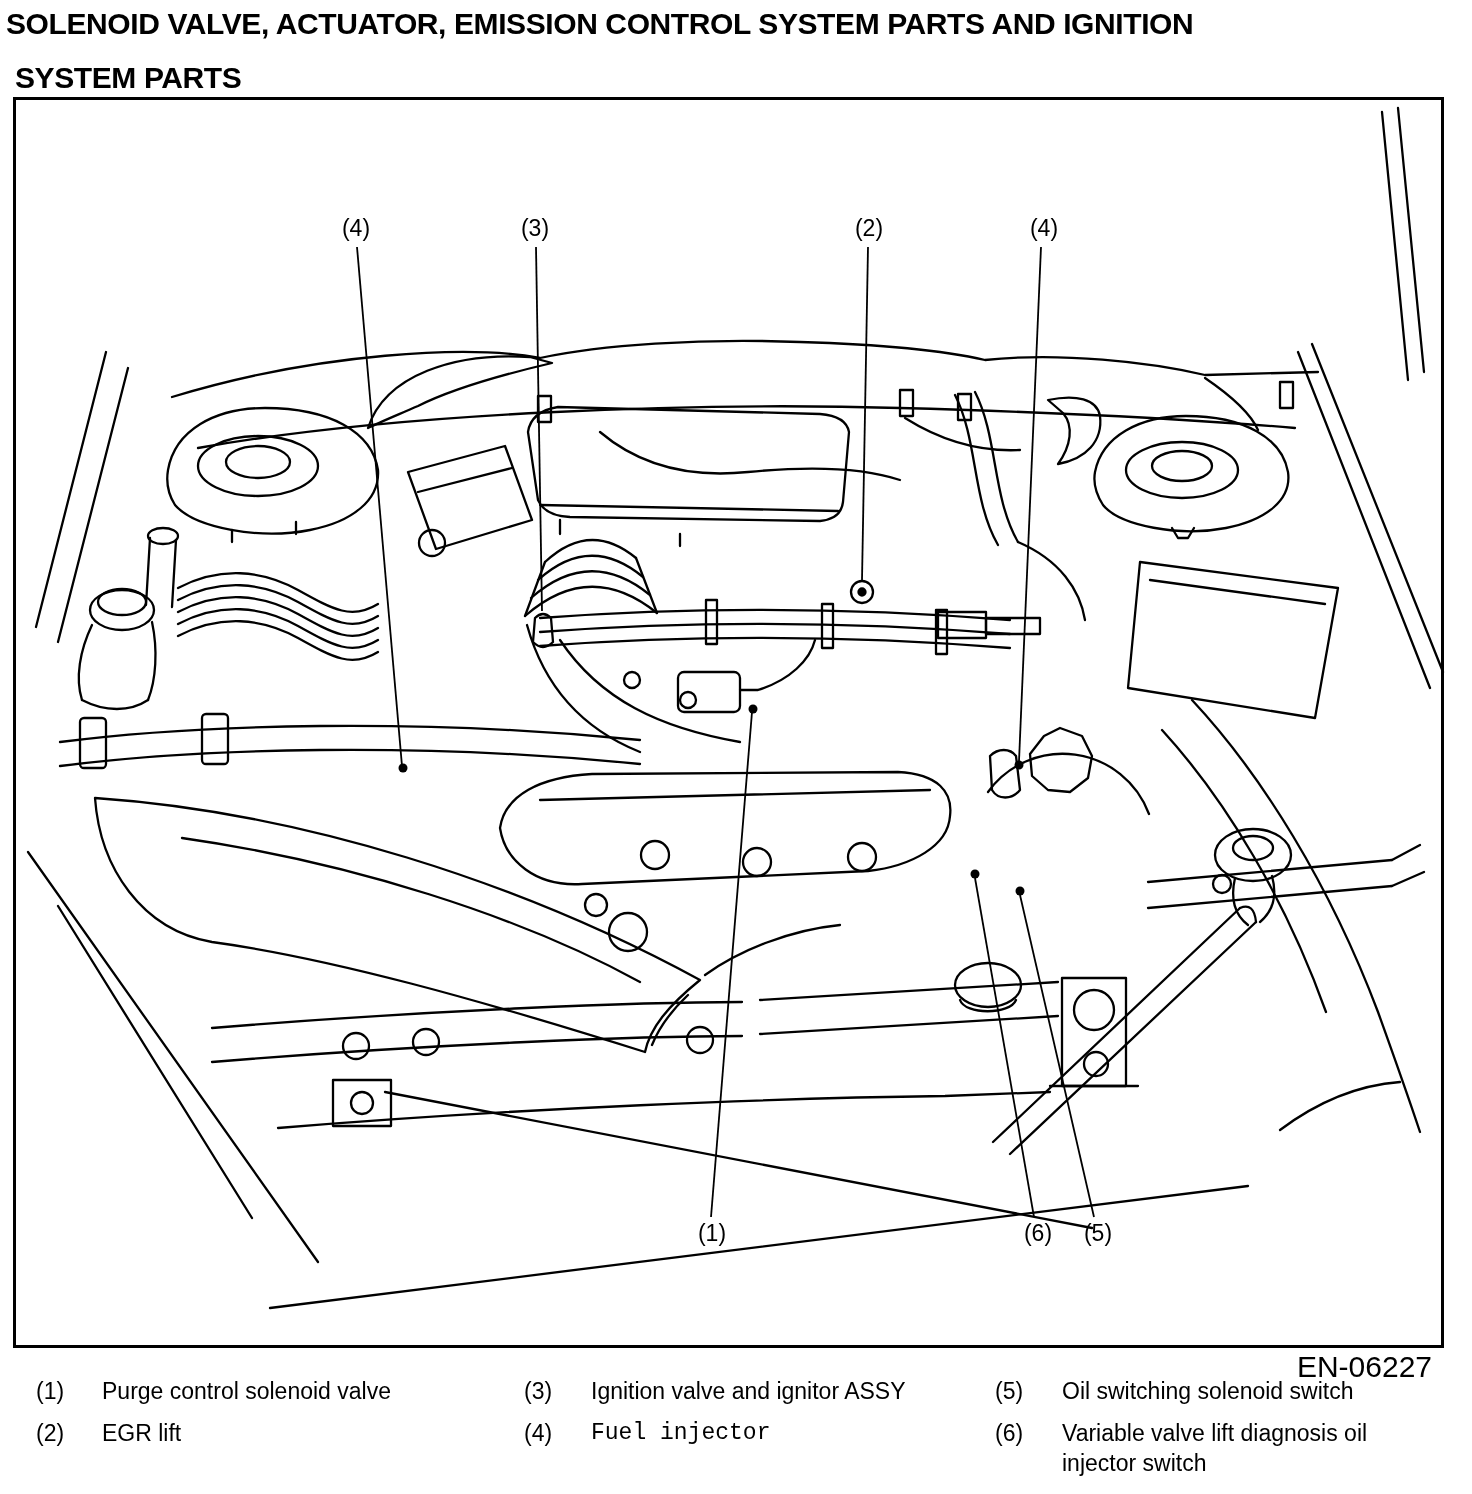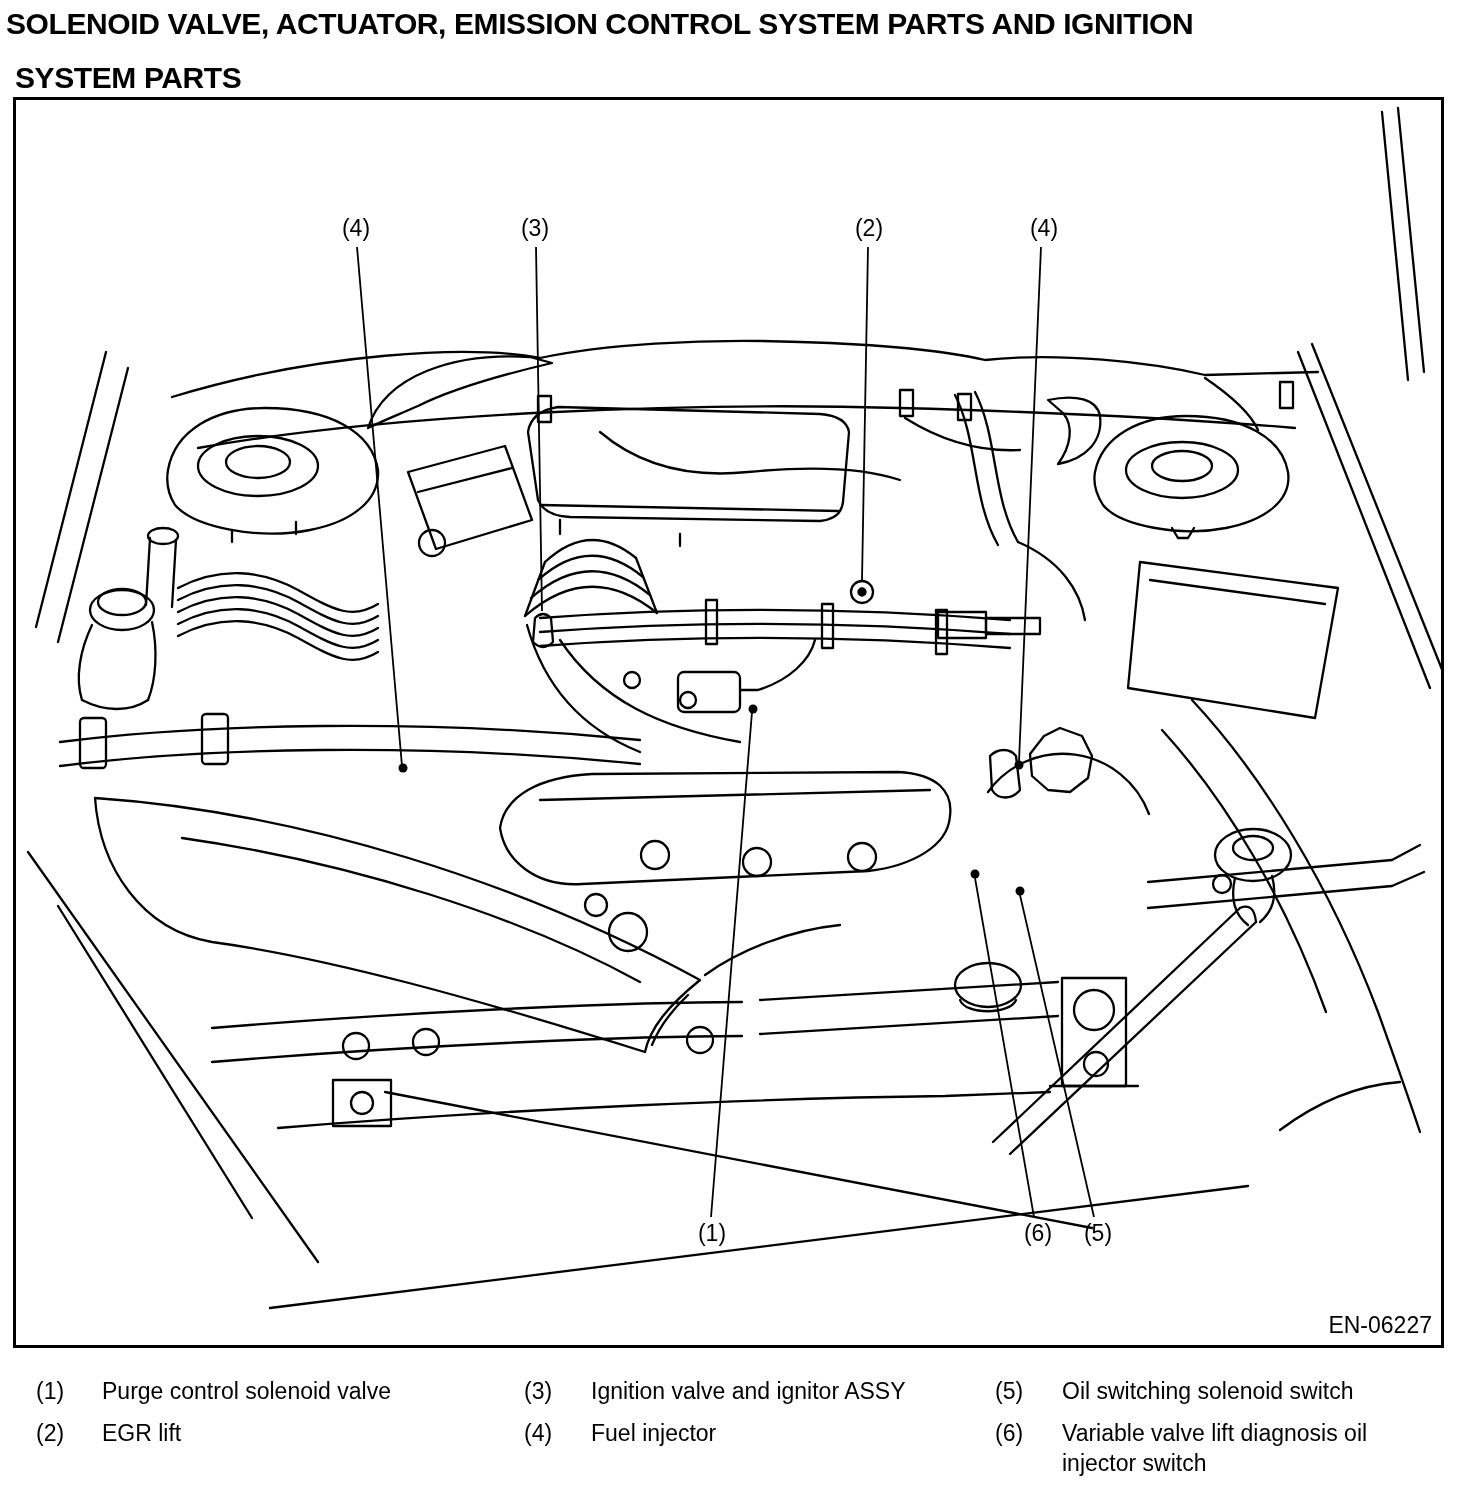--- a/index.html
+++ b/index.html
@@ -3,21 +3,21 @@
 <meta charset="utf-8">
 <style>
   html,body{margin:0;padding:0;background:#fff;}
   body{width:1472px;height:1494px;position:relative;overflow:hidden;
        font-family:"Liberation Sans", sans-serif;color:#000;}
   .abs{position:absolute;}
   .title-line{font-weight:bold;font-size:30px;letter-spacing:-0.4px;white-space:nowrap;}
   #figure-border{left:13px;top:97px;width:1425px;height:1245px;border:3px solid #000;}
   #diagram-svg{left:0;top:0;width:1472px;height:1494px;}
   .callout{font-size:23px;transform:translate(-50%,-50%);white-space:nowrap;}
-  .figcode{font-size:23px;white-space:nowrap;}
+  .figcode{font-size:30px;white-space:nowrap;margin-top:38px;}
   .leg-num{font-size:23px;line-height:24px;}
   .leg-text{font-size:23px;line-height:30px;}
 </style>
 </head>
 <body>
 
 <div class="abs title-line" style="left:6px;top:7px;">SOLENOID VALVE, ACTUATOR, EMISSION CONTROL SYSTEM PARTS AND IGNITION</div>
 <div class="abs title-line" style="left:15px;top:45px;margin-top:16px;">SYSTEM PARTS</div>
 
 <div id="figure-border" class="abs"></div>
@@ -257,19 +257,19 @@
 
 <div>
   <div class="abs leg-num" style="left:36px;top:1379px;">(1)</div>
   <div class="abs leg-text" style="left:102px;top:1376px;width:390px;">Purge control solenoid valve</div>
   <div class="abs leg-num" style="left:36px;top:1421px;">(2)</div>
   <div class="abs leg-text" style="left:102px;top:1418px;width:390px;">EGR lift</div>
 
   <div class="abs leg-num" style="left:524px;top:1379px;">(3)</div>
   <div class="abs leg-text" style="left:591px;top:1376px;width:390px;">Ignition valve and ignitor ASSY</div>
   <div class="abs leg-num" style="left:524px;top:1421px;">(4)</div>
-  <div class="abs leg-text" style="left:591px;top:1418px;width:390px;">Fuel injector</div>
+  <div class="abs leg-text" style="left:591px;top:1418px;width:390px;font-family:Liberation Mono, monospace;">Fuel injector</div>
 
   <div class="abs leg-num" style="left:995px;top:1379px;">(5)</div>
   <div class="abs leg-text" style="left:1062px;top:1376px;width:352px;">Oil switching solenoid switch</div>
   <div class="abs leg-num" style="left:995px;top:1421px;">(6)</div>
   <div class="abs leg-text" style="left:1062px;top:1418px;width:352px;">Variable valve lift diagnosis oil injector switch</div>
 </div>
 
 </body></html>

